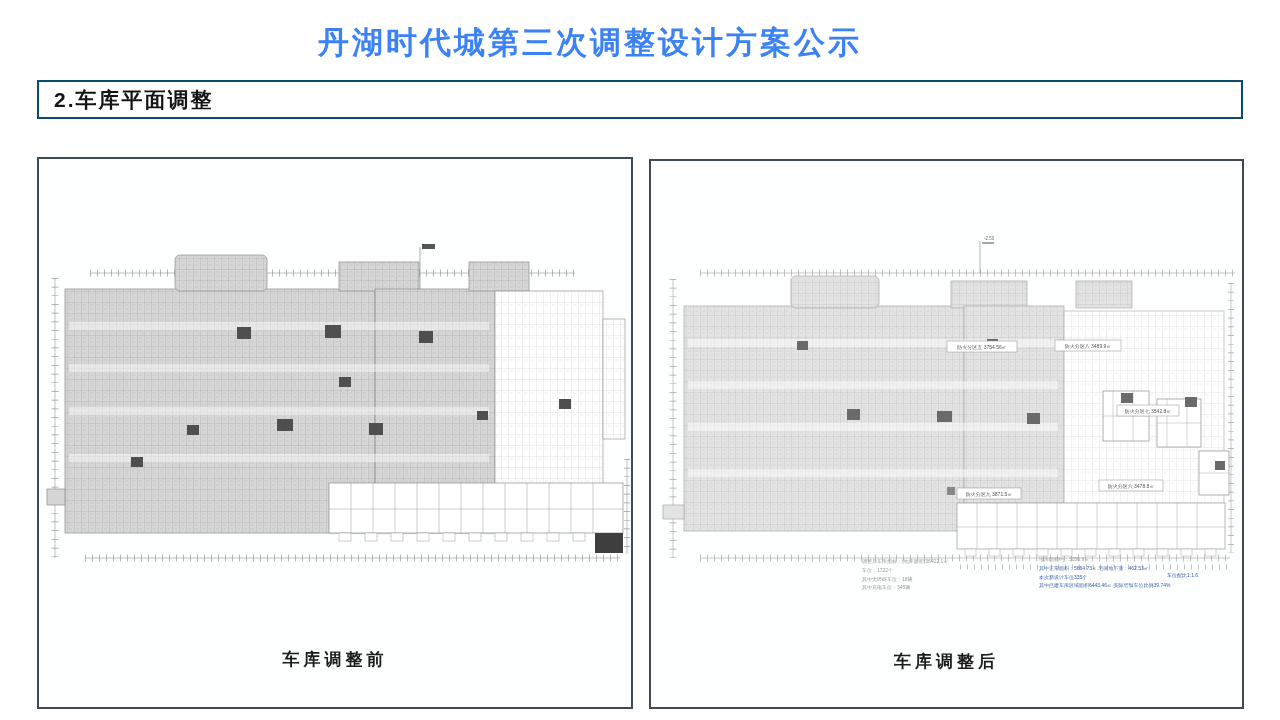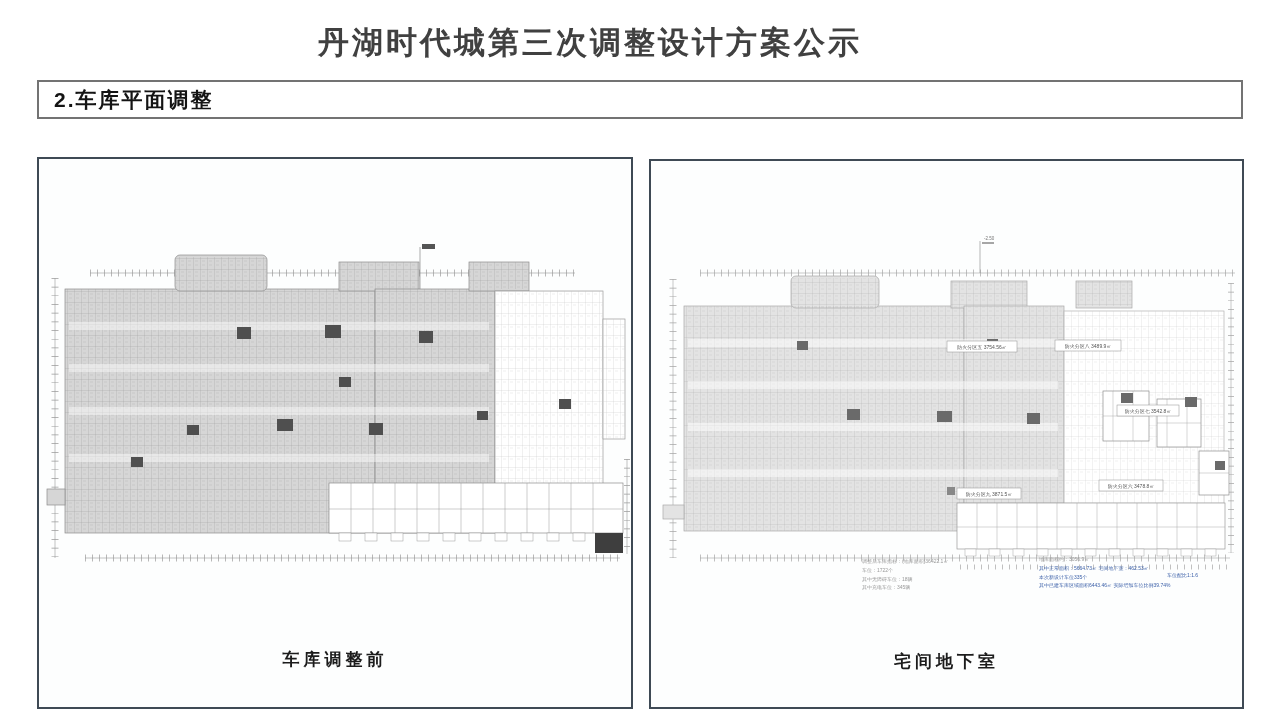--- a/index.html
+++ b/index.html
@@ -2,25 +2,25 @@
 <html><head>
 <meta charset="utf-8">
 <style>
   html,body{margin:0;padding:0;background:#ffffff;}
   body{
     width:1280px;height:720px;position:relative;overflow:hidden;
     font-family:"Liberation Sans","DejaVu Sans",sans-serif;color:#111;
   }
   .page-title{
     position:absolute;top:22px;left:0;width:1180px;text-align:center;
-    font-size:31px;font-weight:bold;letter-spacing:3px;color:#404040;
+    font-size:31px;font-weight:bold;letter-spacing:3px;color:#3b82f6;
   }
   .section-bar{
     position:absolute;left:37px;top:80px;width:1202px;height:35px;
-    border:2px solid #737373;background:#fff;
+    border:2px solid #0c4a6e;background:#fff;
   }
   .section-bar .txt{
     font-size:21px;font-weight:bold;letter-spacing:2px;
     padding-left:15px;line-height:35px;color:#141414;
   }
   .panel{
     position:absolute;background:#fdfefe;border:2px solid #3f4a55;margin-top:28px;
   }
   #panel-before{left:37px;top:129px;width:592px;height:548px;}
   #panel-after{left:649px;top:131px;width:591px;height:546px;}
@@ -260,14 +260,14 @@
     <div class="stat-line">其中充电车位：345辆</div>
   </div>
   <div class="stats stats-right">
     <div class="stat-line">地库面积约：3056.9㎡</div>
     <div class="stat-line">其中正常面积：5664.73㎡ 宅间地下室：462.53㎡</div>
     <div class="stat-line">本次新设计车位335个</div>
     <div class="stat-line">其中已建车库区域面积6443.46㎡ 实际增加车位比例39.74%</div>
   </div>
   <div class="stats stats-ratio">车位配比1:1.6</div>
 
-  <div class="caption">宅间地下室</div>
+  <div class="caption">车库调整后</div>
 </div>
 
 </body></html>

